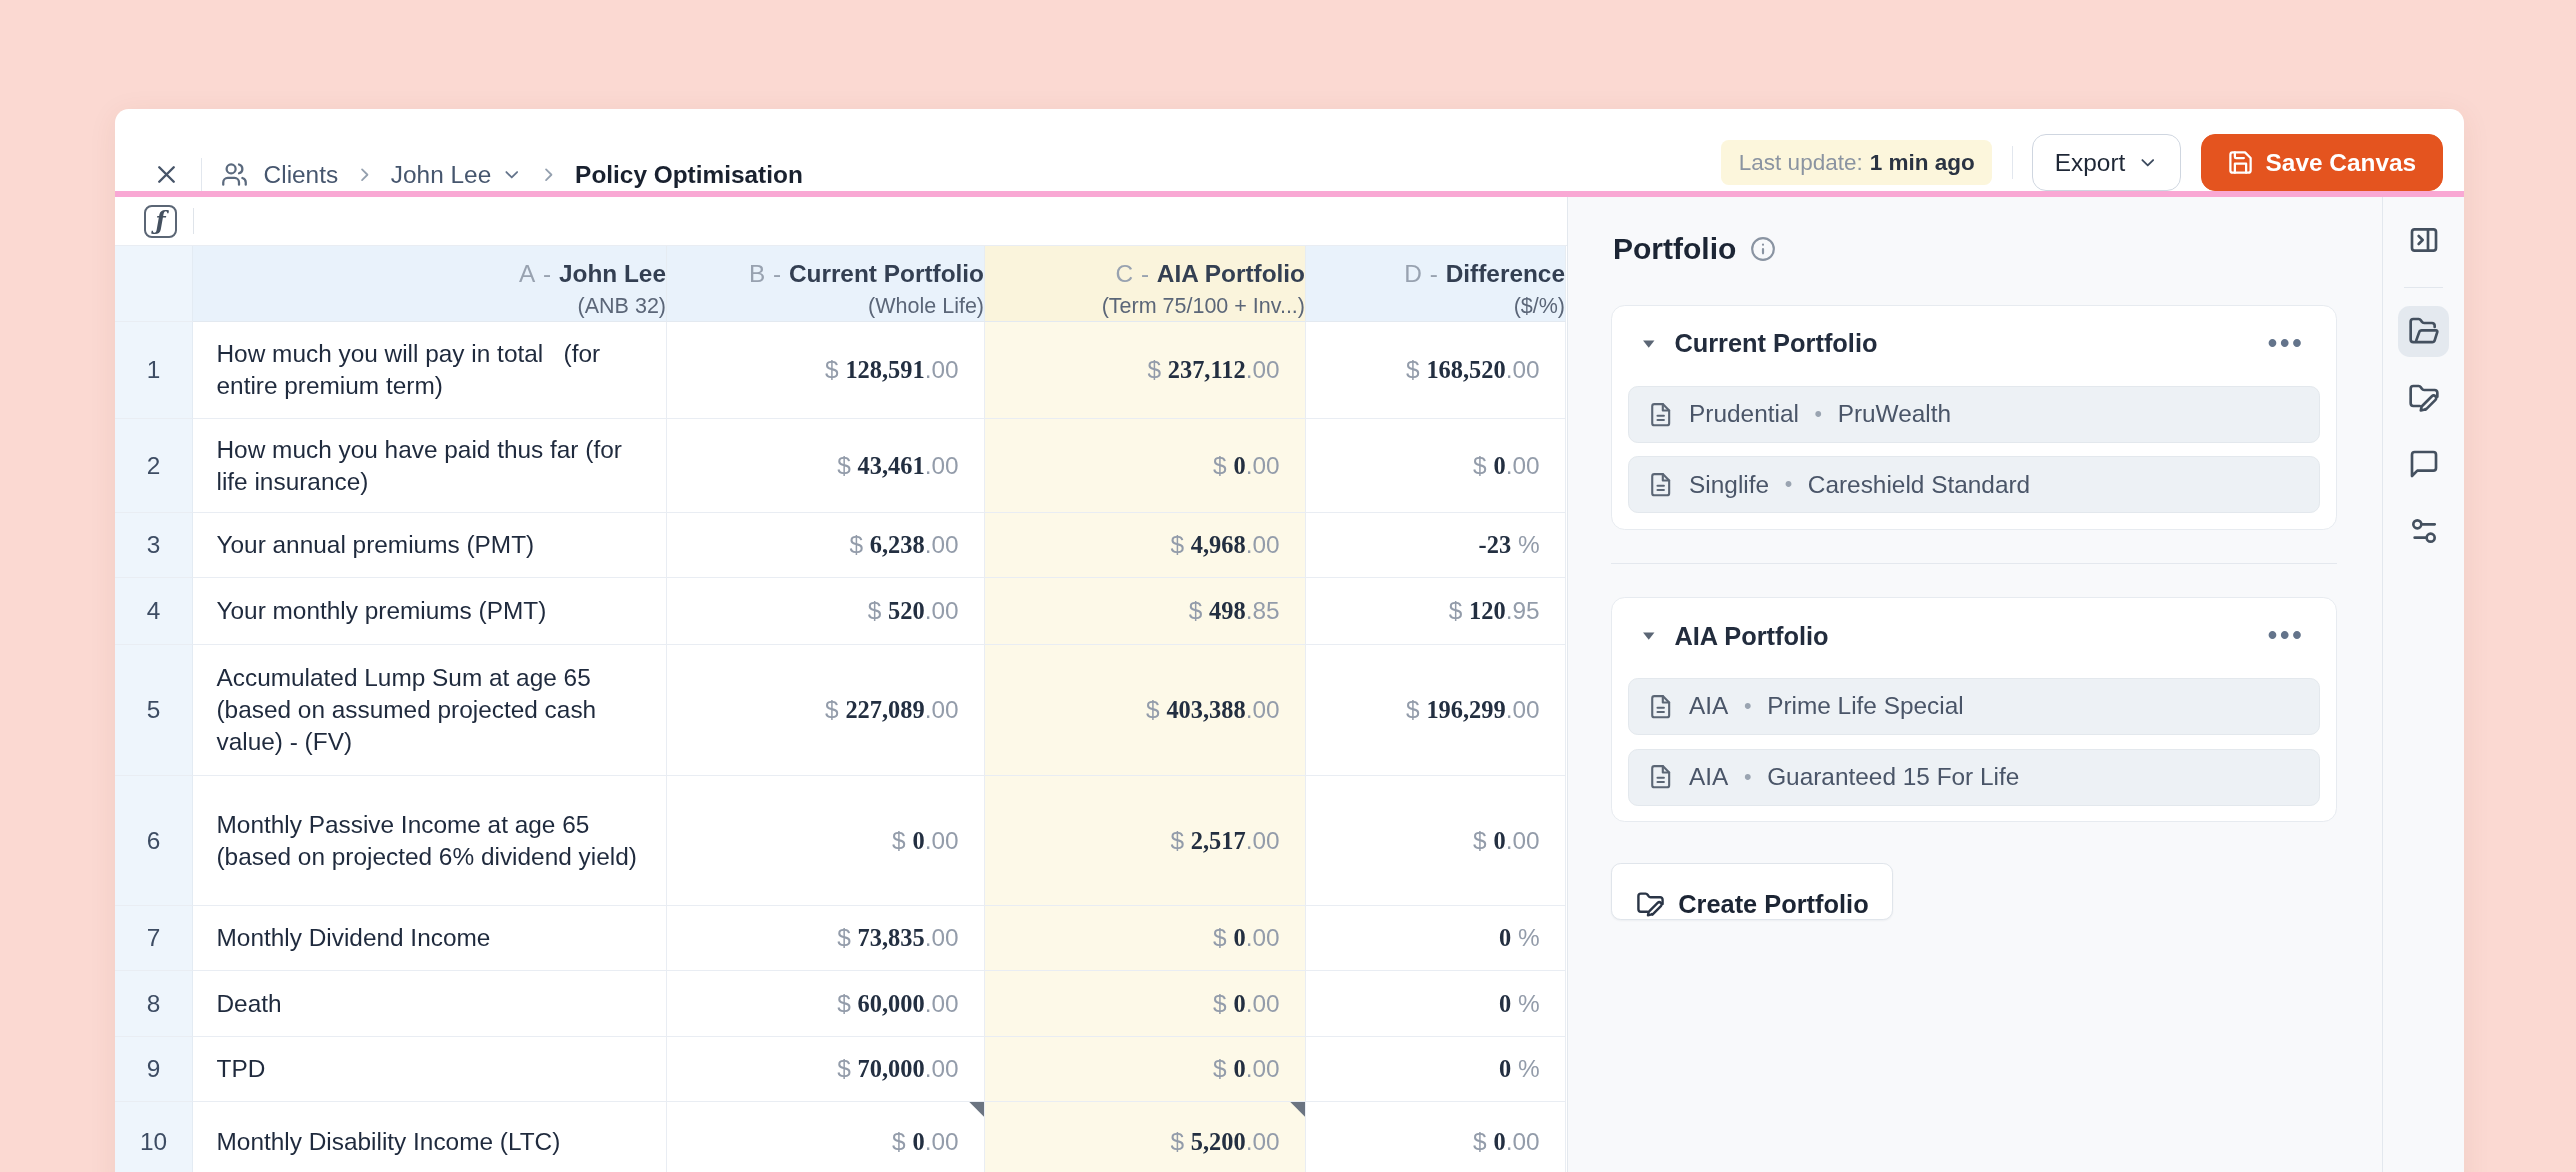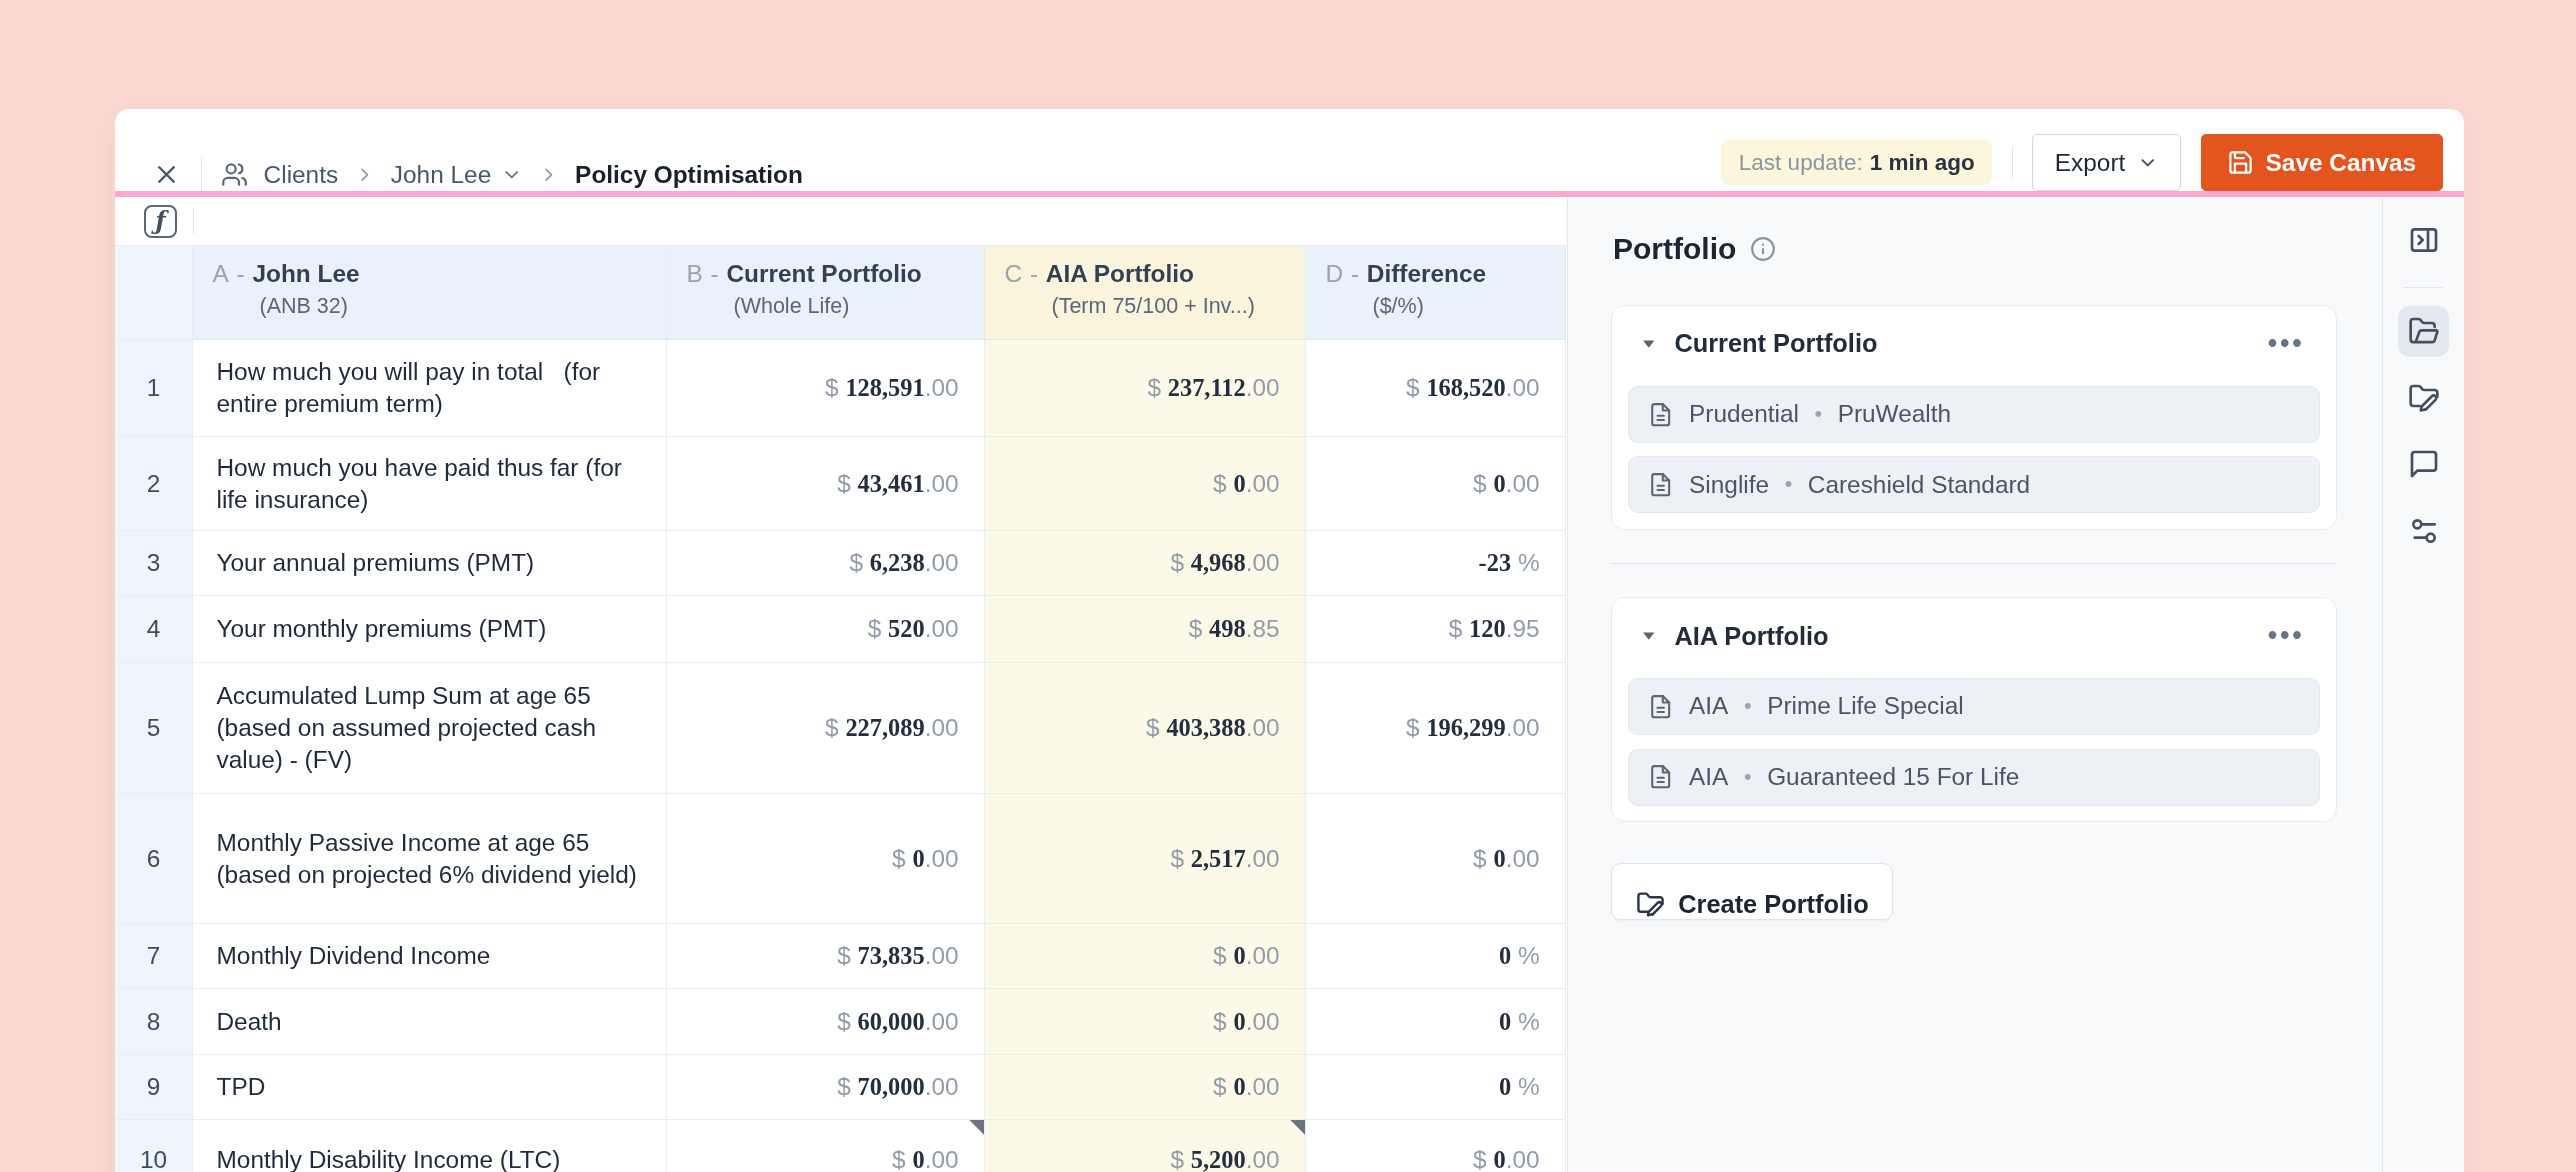--- a/index.html
+++ b/index.html
@@ -19,21 +19,21 @@
   .crumb { display:flex; align-items:center; gap:15.6px; font-size:24.4px; color:#46566e; }
   .crumb .chev { color:#94a0af; display:flex; }
   .crumb .caret { color:#64748b; display:flex; margin-left:-5.9px; }
   .crumb .users { color:#5b6a7e; display:flex; }
   .crumb-current { font-weight:700; color:#19212f; }
   .crumb-link { cursor:pointer; }
 
   .tb-right { display:flex; align-items:center; gap:19.5px; }
   .pill { background:#fcf6dc; border-radius:7.8px; padding:9.8px 17.6px; font-size:22.5px; color:#8b94a1; white-space:nowrap; }
   .pill b { color:#2a3342; font-weight:700; margin-left:7px; }
-  .btn { display:flex; align-items:center; gap:11.7px; height:57px; border-radius:5px; font-size:24.4px; cursor:pointer; }
+  .btn { display:flex; align-items:center; gap:11.7px; height:57px; border-radius:14px; font-size:24.4px; cursor:pointer; }
   .btn-export { background:#fff; border:1px solid #cfd6e0; color:#1e2736; padding:0 21.5px; font-weight:500; }
   .btn-export .chev { color:#3c4a5e; display:flex; }
   .btn-save { background:#e4541f; border:1px solid #e4541f; color:#fff; padding:0 25.4px; font-weight:600; }
   .btn-save svg { display:block; }
 
   
   .main { flex:1; display:flex; min-height:0; }
 
   
   .sheet { width:1452px; flex:0 0 1452px; display:flex; flex-direction:column; background:#fff; }
@@ -164,21 +164,21 @@
 
   <div class="main">
 
     <div class="sheet">
       <div class="fbar">
         <span class="fx">ƒ</span>
         <span class="fsep"></span>
         <div class="finput"></div>
       </div>
       <div class="grid" id="grid">
-          <div class="t-row" style="height: 94px;">
+          <div class="t-row" style="height: 76px; text-align: right;">
             <div class="cell c-num" style="background: rgb(238, 245, 252);"></div>
             <div class="h-cell h-blue">
               <div class="h-line1"><span class="h-letter">A</span><span class="h-dash">-</span><span>John Lee</span></div>
               <div class="h-sub">(ANB 32)</div>
             </div>
             <div class="h-cell h-blue">
               <div class="h-line1"><span class="h-letter">B</span><span class="h-dash">-</span><span>Current Portfolio</span></div>
               <div class="h-sub">(Whole Life)</div>
             </div>
             <div class="h-cell h-yellow">

